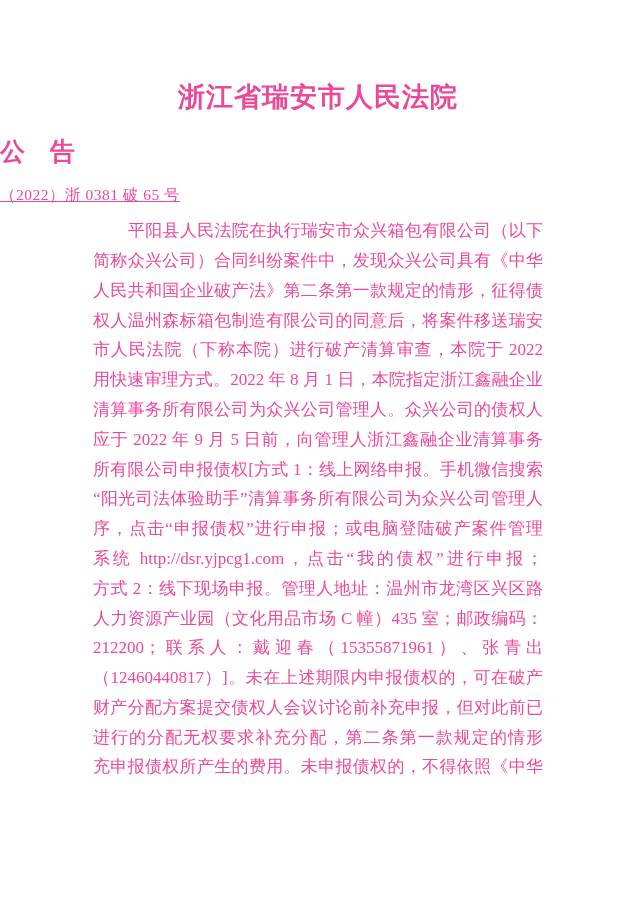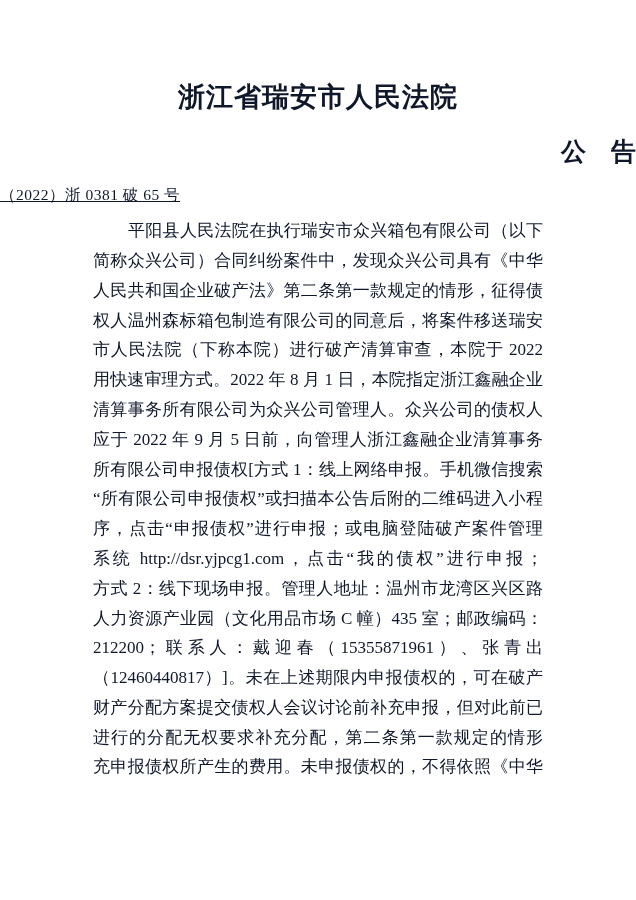--- a/index.html
+++ b/index.html
@@ -5,38 +5,38 @@
   html, body {
     margin: 0;
     padding: 0;
     background: #ffffff;
   }
   .page {
     position: relative;
     width: 636px;
     height: 900px;
     background: #ffffff;
-    color: #0f172a;
+    color: #ec4899;
     font-family: "Liberation Serif", "DejaVu Serif", serif;
     overflow: hidden;
     box-sizing: border-box;
   }
   .court-title {
     margin: 0;
     padding-top: 82px;
     text-align: center;
     font-size: 27px;
     line-height: 1.15;
     font-weight: 700;
     letter-spacing: 1px;
   }
   .announce-title {
     margin: 0;
     padding-top: 25px;
-    text-align: right;
+    text-align: left;
     font-size: 25px;
     line-height: 1.1;
     font-weight: 700;
   }
   .case-no {
     padding: 20px 90px 0 0;
     text-align: left;
     font-size: 15.5px;
     line-height: 1.2;
     letter-spacing: 0.5px;
@@ -71,21 +71,21 @@
   <div class="body-text">
     <div class="t-line first">平阳县人民法院在执行瑞安市众兴箱包有限公司（以下</div>
     <div class="t-line">简称众兴公司）合同纠纷案件中，发现众兴公司具有《中华</div>
     <div class="t-line">人民共和国企业破产法》第二条第一款规定的情形，征得债</div>
     <div class="t-line">权人温州森标箱包制造有限公司的同意后，将案件移送瑞安</div>
     <div class="t-line">市人民法院（下称本院）进行破产清算审查，本院于 2022</div>
     <div class="t-line">用快速审理方式。2022 年 8 月 1 日，本院指定浙江鑫融企业</div>
     <div class="t-line">清算事务所有限公司为众兴公司管理人。众兴公司的债权人</div>
     <div class="t-line">应于 2022 年 9 月 5 日前，向管理人浙江鑫融企业清算事务</div>
     <div class="t-line">所有限公司申报债权[方式 1：线上网络申报。手机微信搜索</div>
-    <div class="t-line">“所有限公司申报债权”或扫描本公告后附的二维码进入小程</div>
+    <div class="t-line">“阳光司法体验助手”清算事务所有限公司为众兴公司管理人</div>
     <div class="t-line">序，点击“申报债权”进行申报；或电脑登陆破产案件管理</div>
     <div class="t-line">系统 http://dsr.yjpcg1.com，点击“我的债权”进行申报；</div>
     <div class="t-line">方式 2：线下现场申报。管理人地址：温州市龙湾区兴区路</div>
     <div class="t-line">人力资源产业园（文化用品市场 C 幢）435 室；邮政编码：</div>
     <div class="t-line">212200；联系人：戴迎春（15355871961）、张青出</div>
     <div class="t-line">（12460440817）]。未在上述期限内申报债权的，可在破产</div>
     <div class="t-line">财产分配方案提交债权人会议讨论前补充申报，但对此前已</div>
     <div class="t-line">进行的分配无权要求补充分配，第二条第一款规定的情形</div>
     <div class="t-line">充申报债权所产生的费用。未申报债权的，不得依照《中华</div>
   </div>

